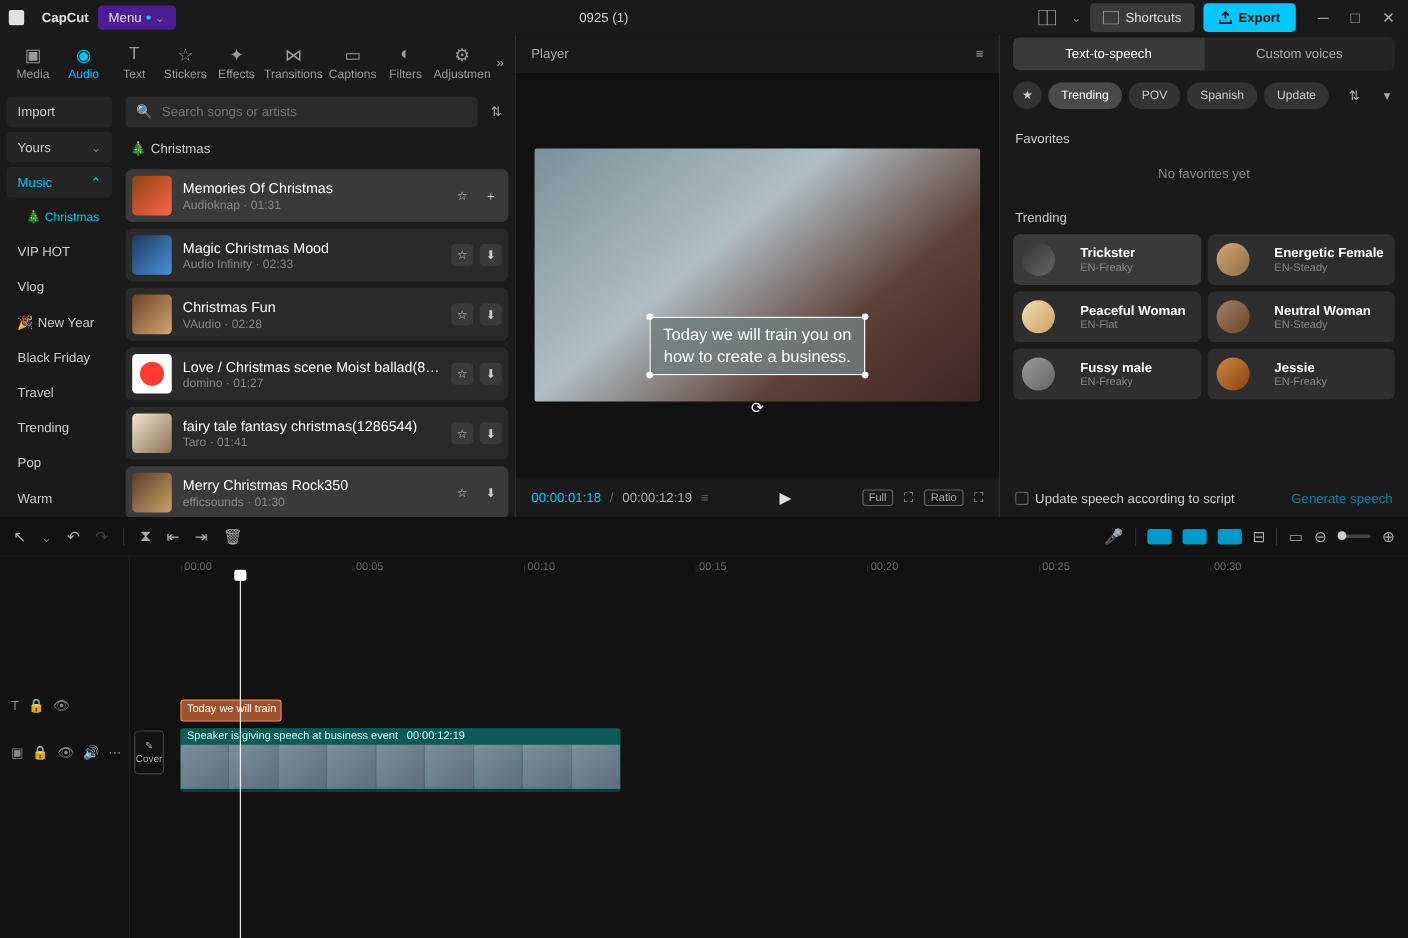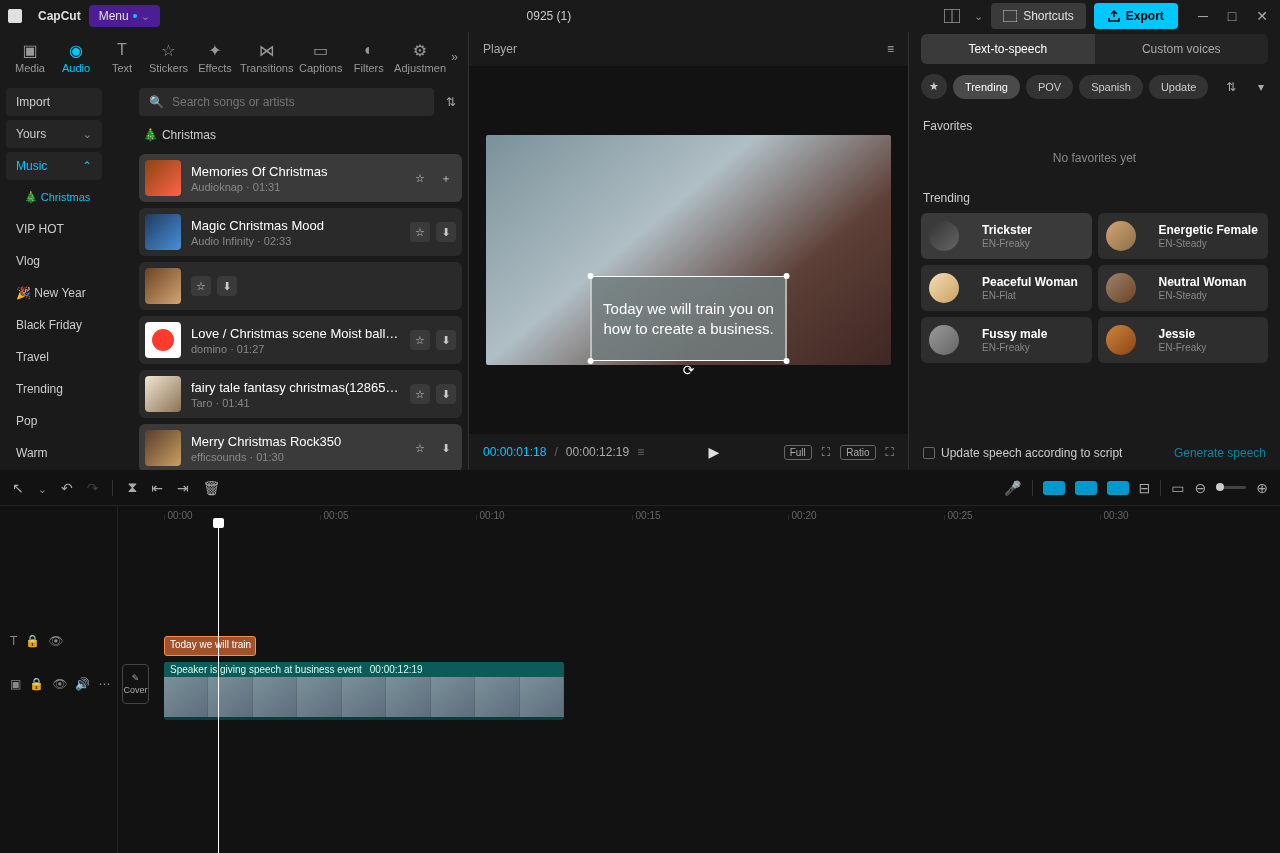--- a/index.html
+++ b/index.html
@@ -23,21 +23,21 @@
 .main { display: flex; height: 438px; }
 
 
 .left-panel { width: 469px; display: flex; flex-direction: column; background: #1a1a1a; border-right: 1px solid #333; }
 .tabs-bar { display: flex; align-items: center; padding: 6px 10px; gap: 6px; background: #1a1a1a; }
 .tab { display: flex; flex-direction: column; align-items: center; gap: 2px; padding: 2px 6px; cursor: pointer; color: #999; font-size: 11px; min-width: 40px; }
 .tab.active { color: #00c8ff; }
 .tab-icon { width: 20px; height: 20px; display: flex; align-items: center; justify-content: center; font-size: 16px; }
 .tabs-more { margin-left: auto; cursor: pointer; color: #999; }
 
-.left-content { display: flex; flex: 1; overflow: hidden; gap: 25px; }
+.left-content { display: flex; flex: 1; overflow: hidden; }
 .sidebar { width: 108px; background: #1a1a1a; padding: 6px; display: flex; flex-direction: column; gap: 4px; overflow-y: auto; }
 .sidebar-item { padding: 7px 10px; border-radius: 4px; cursor: pointer; font-size: 12px; color: #ccc; background: #252525; display: flex; align-items: center; justify-content: space-between; }
 .sidebar-item.plain { background: transparent; }
 .sidebar-item.active-blue { color: #00c8ff; background: #252525; }
 .sidebar-item.sub { padding-left: 18px; background: transparent; color: #00c8ff; font-size: 11px; }
 
 .music-list { flex: 1; padding: 6px; display: flex; flex-direction: column; gap: 6px; overflow-y: auto; }
 .search-row { display: flex; gap: 6px; align-items: center; }
 .search-box { flex: 1; background: #2a2a2a; border-radius: 4px; padding: 7px 10px; display: flex; align-items: center; gap: 8px; color: #888; }
 .search-box input { background: transparent; border: none; outline: none; color: #ccc; flex: 1; font-size: 12px; }
@@ -58,21 +58,21 @@
 .song-title { font-size: 13px; color: #fff; white-space: nowrap; overflow: hidden; text-overflow: ellipsis; }
 .song-meta { font-size: 11px; color: #888; }
 .song-actions { display: flex; gap: 6px; }
 .song-btn { width: 20px; height: 20px; border-radius: 4px; background: #3a3a3a; display: flex; align-items: center; justify-content: center; cursor: pointer; font-size: 11px; color: #ccc; }
 
 
 .player-panel { flex: 1; background: #1a1a1a; display: flex; flex-direction: column; border-right: 1px solid #333; }
 .player-header { display: flex; align-items: center; justify-content: space-between; padding: 10px 14px; color: #aaa; }
 .player-viewport { flex: 1; display: flex; align-items: center; justify-content: center; padding: 0 10px; position: relative; background: #121212; }
 .video-frame { width: 405px; height: 230px; background: linear-gradient(140deg,#7a9199 0%,#b0bec5 40%,#5d4037 70%,#3e2723 100%); position: relative; border-radius: 2px; }
-.caption-box { position: absolute; left: 50%; transform: translateX(-50%); bottom: 4px; background: rgba(113,125,126,0.85); color: #fff; font-size: 15px; padding: 22px 12px; border: 1px solid #fff; text-align: center; line-height: 1.3; }
+.caption-box { position: absolute; left: 50%; transform: translateX(-50%); bottom: 24px; background: rgba(113,125,126,0.85); color: #fff; font-size: 15px; padding: 6px 12px; border: 1px solid #fff; text-align: center; line-height: 1.3; }
 .caption-box::before, .caption-box::after { content:''; position:absolute; width:6px; height:6px; background:#fff; border-radius:50%; }
 .caption-box::before { left:-4px; top:-4px; }
 .caption-box::after { right:-4px; bottom:-4px; }
 .sel-handle { position:absolute; width:6px; height:6px; background:#fff; border-radius:50%; }
 .reload-icon { margin-top: 8px; color:#fff; font-size:14px; position:absolute; bottom:56px; left:50%; transform:translateX(-50%); }
 .player-controls { display: flex; align-items: center; padding: 10px 14px; gap: 8px; }
 .time-current { color: #00c8ff; }
 .time-sep { color: #666; }
 .time-total { color: #aaa; }
 .pc-spacer { flex: 1; display:flex; justify-content:center; }
@@ -313,20 +313,24 @@
             <div class="song-meta"><span>Audio Infinity</span> · <span>02:33</span></div>
           </div>
           <div class="song-actions">
               <div class="song-btn">☆</div>
               <div class="song-btn">⬇</div>
             </div>
         </div>
 
         <div class="song">
           <div class="song-thumb t3"></div>
+          <div class="song-info">
+              <div class="song-title">Christmas Fun</div>
+              <div class="song-meta"><span>VAudio</span> · <span>02:28</span></div>
+            </div>
           <div class="song-actions">
               <div class="song-btn">☆</div>
               <div class="song-btn">⬇</div>
             </div>
         </div>
 
         <div class="song">
           <div class="song-thumb t4"></div>
           <div class="song-info">
               <div class="song-title">Love / Christmas scene Moist ballad(8955...</div>

